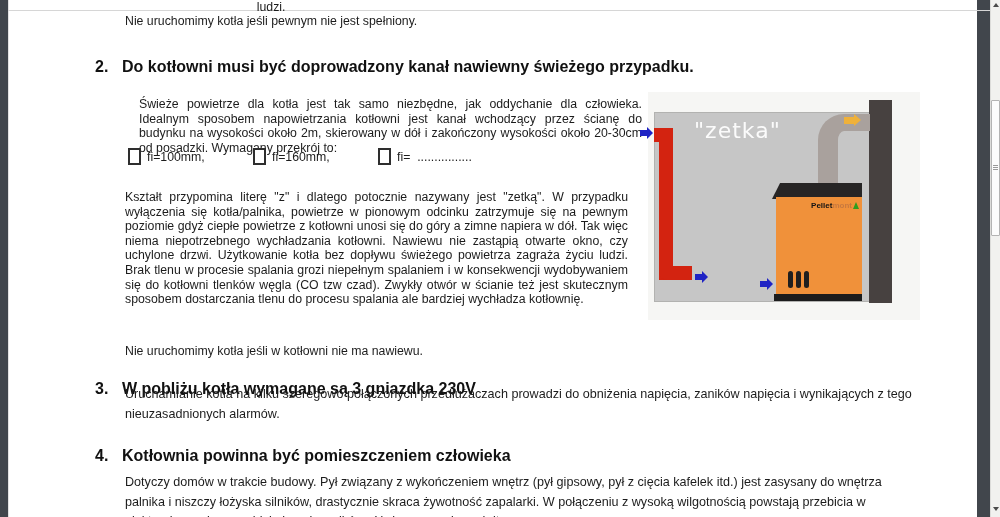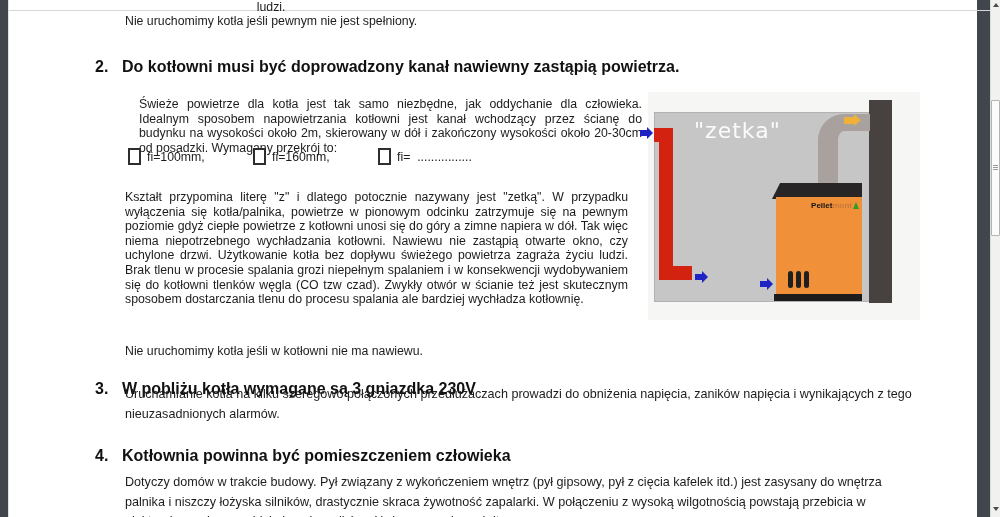--- a/index.html
+++ b/index.html
@@ -66,21 +66,21 @@
   <div class="edge-bar right"></div>
   <div class="top-line"></div>
 
   <div class="intro">
     <div>ludzi.</div>
     <div>Nie uruchomimy kotła jeśli pewnym nie jest spełniony.</div>
   </div>
 
   <div class="heading h2">
     <span class="num">2.</span>
-    <span>Do kotłowni musi być doprowadzony kanał nawiewny zastąpią powietrza.</span>
+    <span>Do kotłowni musi być doprowadzony kanał nawiewny świeżego przypadku.</span>
   </div>
 
   <div class="para p1">Świeże powietrze dla kotła jest tak samo niezbędne, jak oddychanie dla człowieka. Idealnym sposobem napowietrzania kotłowni jest kanał wchodzący przez ścianę do budynku na wysokości około 2m, skierowany w dół i zakończony wysokości około 20-30cm od posadzki.  Wymagany przekrój to:</div>
 
   <div class="checkrow">
     <div class="opt">
       <span class="cbox"></span>
       <span class="opt-label">fi=100mm,</span>
     </div>
     <div class="opt">

